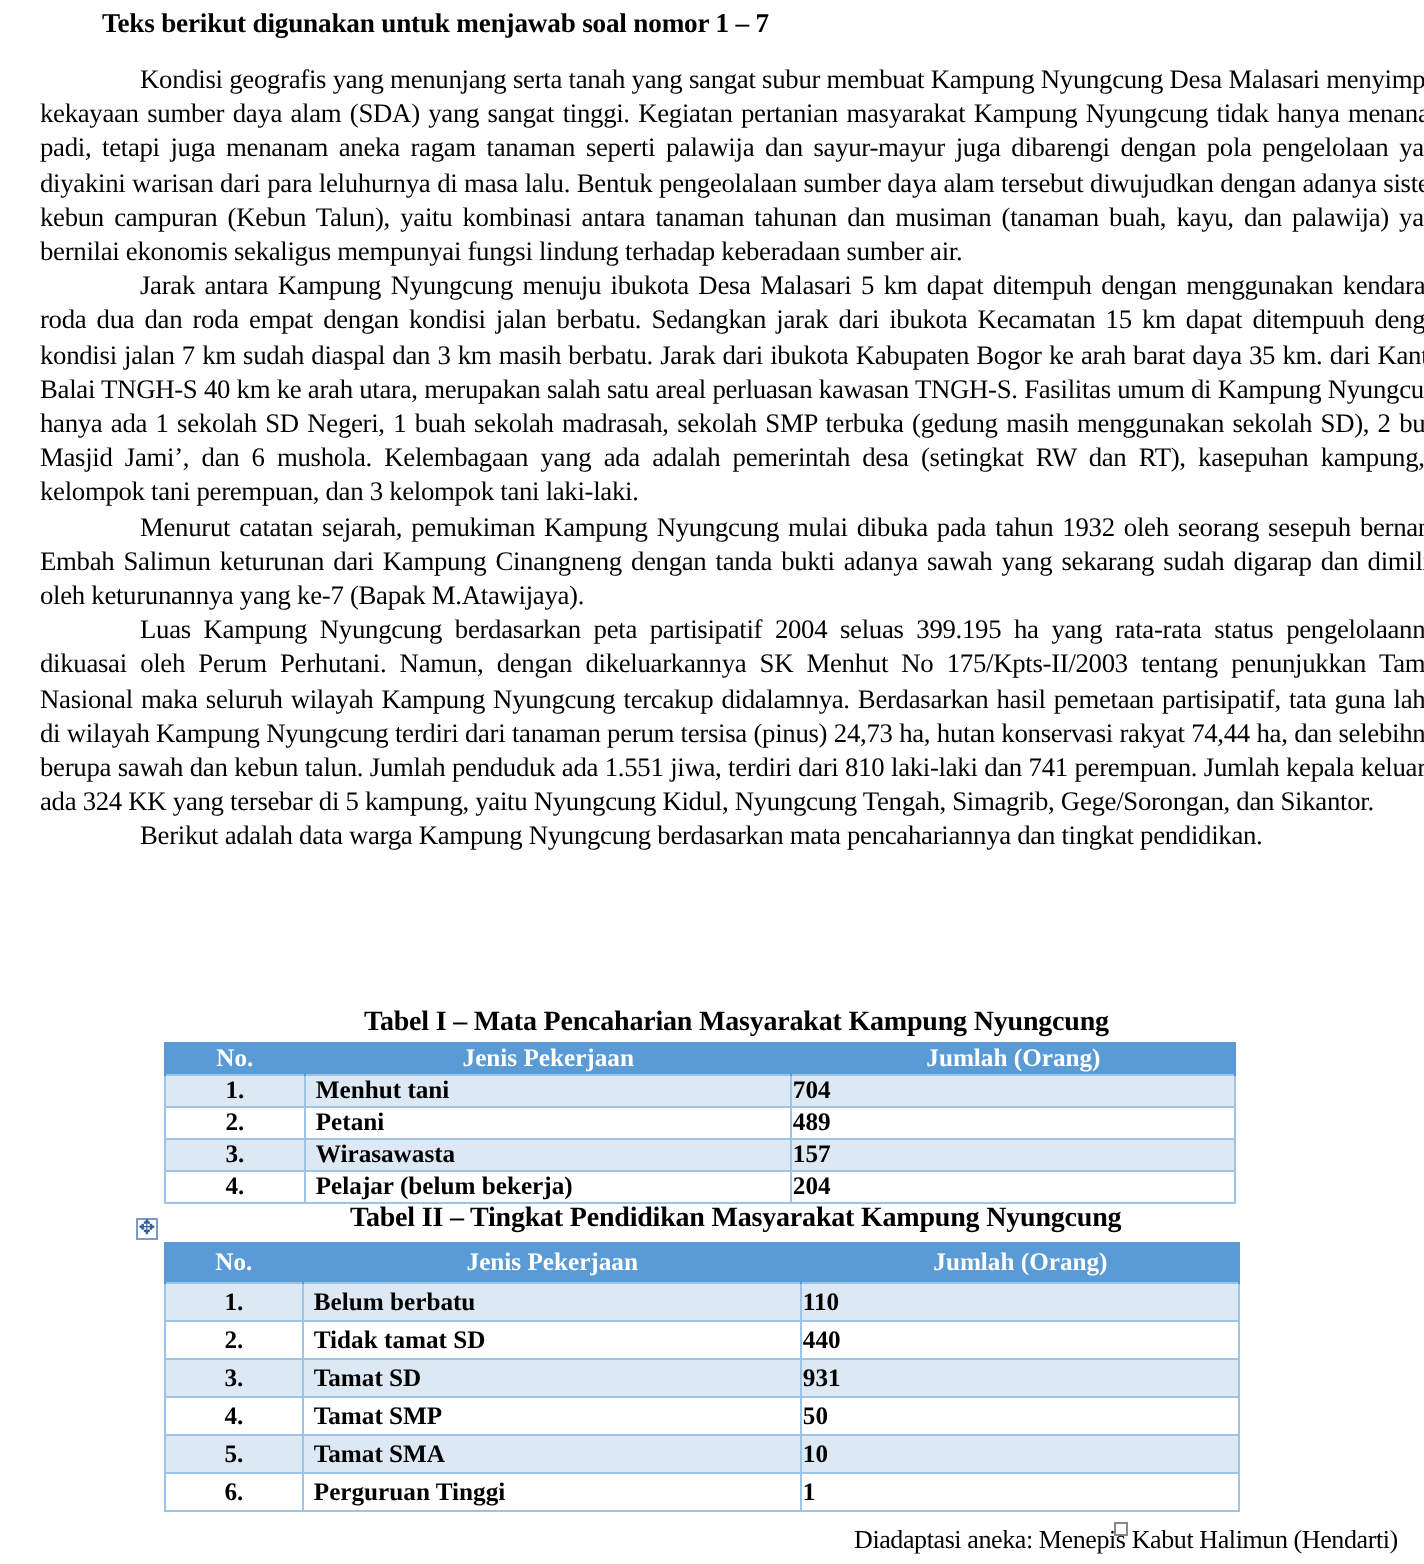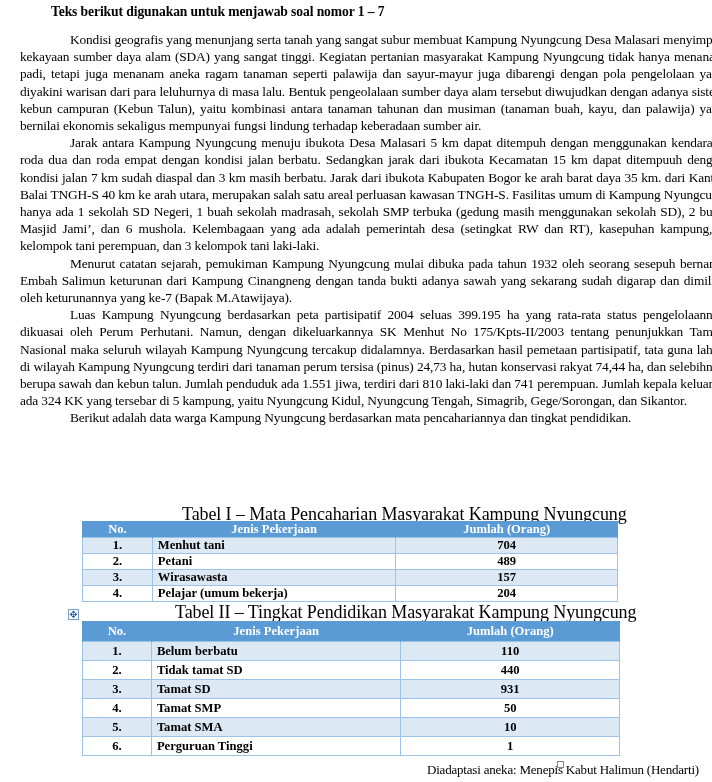--- a/index.html
+++ b/index.html
@@ -13,42 +13,42 @@
     font-weight: bold; font-size: 13.6px; letter-spacing: -0.1px; margin-left: 48px;
   }
   .body-text {
     position: absolute; left: 20px; top: 31px; width: 705px;
     font-size: 13.4px; line-height: 17.2px; text-align: justify;
     letter-spacing: -0.15px;
   }
   .body-text p { margin: 0; text-indent: 50px; }
   .body-text p.intro { text-align: left; }
   .table-caption {
-    position: absolute; font-weight: normal; font-size: 18px;
+    position: absolute; font-weight: bold; font-size: 14px;
     white-space: nowrap; letter-spacing: -0.1px;
   }
   #cap1 { left: 182px; top: 504px; }
   #cap2 { left: 175px; top: 602px; }
   table.data {
     position: absolute; border-collapse: collapse;
     font-size: 12.6px; font-weight: bold;
   }
   table.data th {
     background: #5b9bd5; color: #ffffff; font-weight: bold;
     border-left: 1px solid #5b9bd5; border-right: 1px solid #5b9bd5;
     padding: 0; text-align: center;
   }
   table.data td {
     border: 1px solid #9dc3e6; padding: 0; height: 15px;
   }
   table.data tr.odd td { background: #dde8f5; }
   table.data tr.even td { background: #ffffff; }
   table.data td.num { text-align: center; }
   table.data td.label { text-align: left; padding-left: 5px; }
-  table.data td.val { text-align: center; }
+  table.data td.val { text-align: left; }
   #t1 { left: 82px; top: 521px; width: 536px; }
   #t1 th { height: 16px; }
   #t1 td { height: 15px; }
   #t1 col.c1 { width: 70px; } #t1 col.c2 { width: 244px; } #t1 col.c3 { width: 222px; }
   #t2 { left: 82px; top: 621px; width: 538px; }
   #t2 th { height: 20px; }
   #t2 td { height: 18px; }
   #t2 col.c1 { width: 69px; } #t2 col.c2 { width: 250px; } #t2 col.c3 { width: 219px; }
   .move-handle {
     position: absolute; left: 68px; top: 609px; width: 11px; height: 11px;
@@ -103,21 +103,21 @@
       <td class="label">Petani</td>
       <td class="val">489</td>
     </tr>
     <tr class="odd">
       <td class="num">3.</td>
       <td class="label">Wirasawasta</td>
       <td class="val">157</td>
     </tr>
     <tr class="even">
       <td class="num">4.</td>
-      <td class="label">Pelajar (umum  bekerja)</td>
+      <td class="label">Pelajar (belum  bekerja)</td>
       <td class="val">204</td>
     </tr>
   </tbody>
 </table>
 
 <div class="move-handle">✥</div>
 <div id="cap2" class="table-caption">Tabel II – Tingkat Pendidikan Masyarakat Kampung Nyungcung</div>
 <table id="t2" class="data">
   <colgroup>
       <col class="c1">

